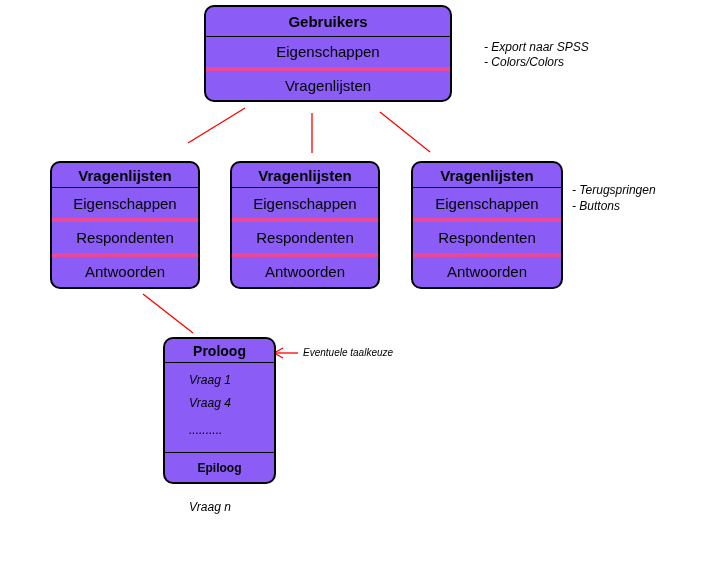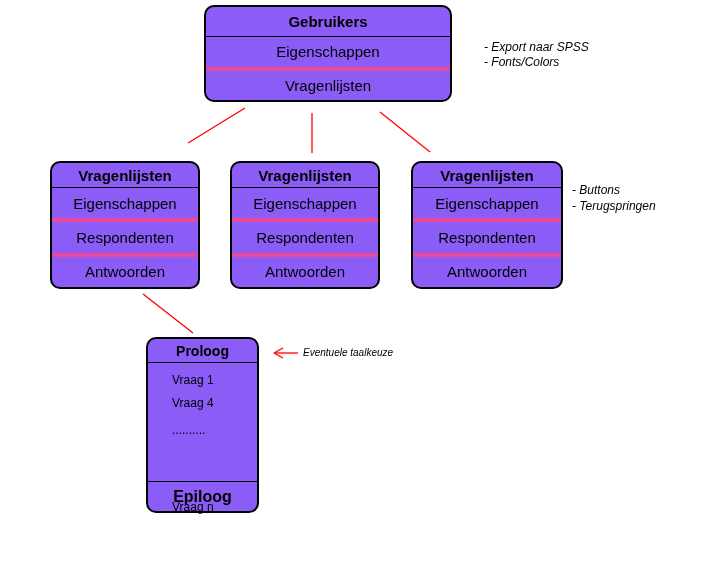--- a/index.html
+++ b/index.html
@@ -49,43 +49,43 @@
 
   .gebruikers-box { left: 204px; top: 5px; width: 248px; height: 97px; }
   .gebruikers-box .box-title { flex: 0 0 29px; }
 
   .mid-box { top: 161px; height: 128px; }
   .mid-box .box-title { flex: 0 0 24px; }
   .mid-box-0 { left: 50px;  width: 150px; }
   .mid-box-1 { left: 230px; width: 150px; }
   .mid-box-2 { left: 411px; width: 152px; }
 
-  .proloog-box { left: 146px; top: 337px; width: 113px; height: 176px; }
+  .proloog-box { left: 163px; top: 337px; width: 113px; height: 147px; }
   .proloog-header {
     flex: 0 0 23px;
     display: flex; align-items: center; justify-content: center;
     font-weight: bold; font-size: 14px;
     border-bottom: 1px solid #000;
   }
-  .proloog-body { flex: 1; position: relative; }
+  .proloog-body { flex: 1; position: relative; font-style: italic; }
   .proloog-item {
     position: absolute;
     left: 24px;
     font-size: 12px;
     line-height: 14px;
     white-space: nowrap;
   }
   .proloog-item-0 { top: 10px; }
   .proloog-item-1 { top: 33px; }
   .proloog-item-2 { top: 60px; }
   .proloog-item-3 { top: 93px; margin-top: 44px; }
   .proloog-footer {
     flex: 0 0 29px;
     display: flex; align-items: center; justify-content: center;
-    font-weight: bold; font-size: 16px;
+    font-weight: bold; font-size: 12px;
     border-top: 1px solid #000;
   }
 
   .notes {
     position: absolute;
     font-size: 12px;
     font-style: italic;
     white-space: nowrap;
   }
   .notes div { white-space: nowrap; }
@@ -115,21 +115,21 @@
     </svg>
 
   <div class="box gebruikers-box">
     <div class="box-title">Gebruikers</div>
     <div class="box-row">Eigenschappen</div>
     <div class="box-row">Vragenlijsten</div>
   </div>
 
   <div class="notes gebruikers-notes">
     <div>- Export naar SPSS</div>
-    <div>- Fonts/Colors</div>
+    <div>- Colors/Colors</div>
   </div>
 
   <div class="box mid-box mid-box-0">
     <div class="box-title">Vragenlijsten</div>
     <div class="box-row">Eigenschappen</div>
     <div class="box-row">Respondenten</div>
     <div class="box-row">Antwoorden</div>
   </div>
 
   <div class="box mid-box mid-box-1">
@@ -140,22 +140,22 @@
   </div>
 
   <div class="box mid-box mid-box-2">
     <div class="box-title">Vragenlijsten</div>
     <div class="box-row">Eigenschappen</div>
     <div class="box-row">Respondenten</div>
     <div class="box-row">Antwoorden</div>
   </div>
 
   <div class="notes vragenlijst-notes">
+    <div>- Terugspringen</div>
     <div>- Buttons</div>
-    <div>- Terugspringen</div>
   </div>
 
   <div class="box proloog-box">
     <div class="proloog-header">Proloog</div>
     <div class="proloog-body">
       <div class="proloog-item proloog-item-0">Vraag 1</div>
       <div class="proloog-item proloog-item-1">Vraag 4</div>
       <div class="proloog-item proloog-item-2">..........</div>
       <div class="proloog-item proloog-item-3">Vraag n</div>
     </div>

